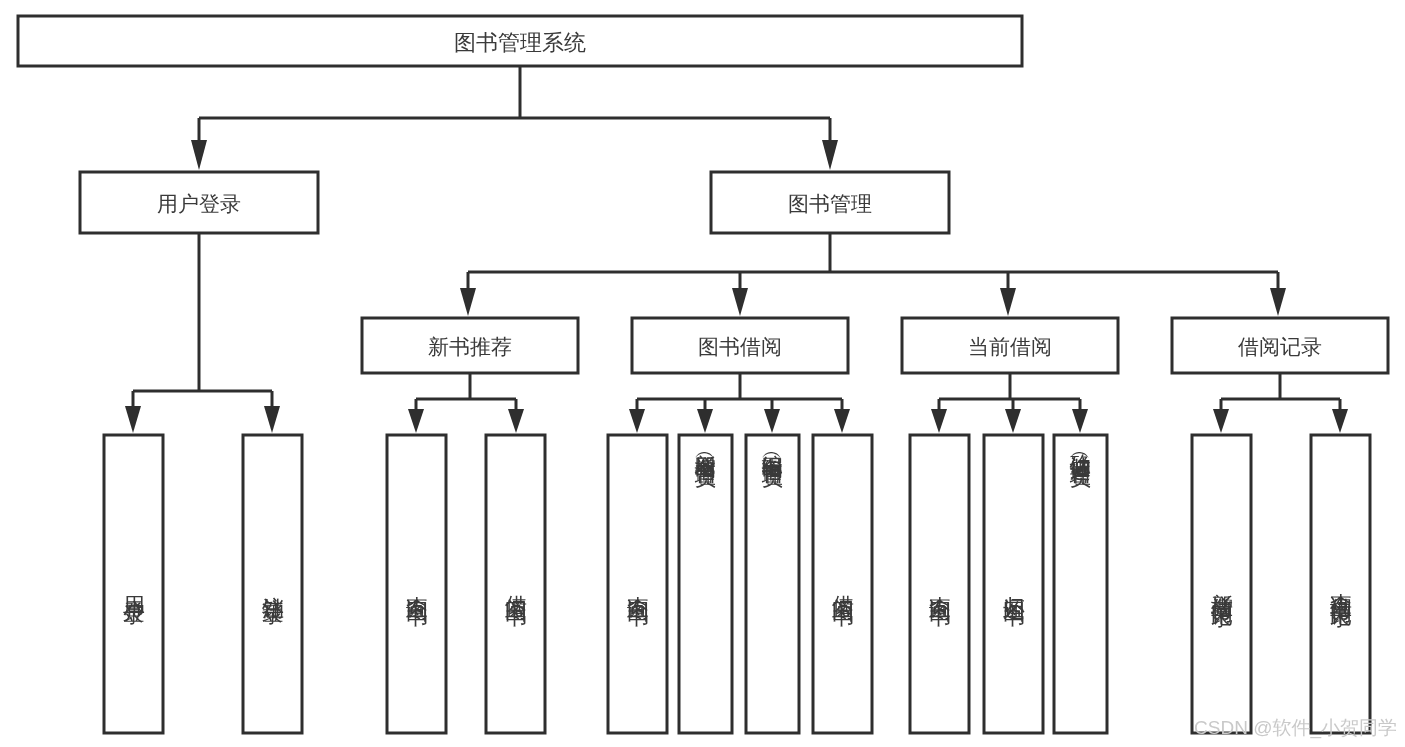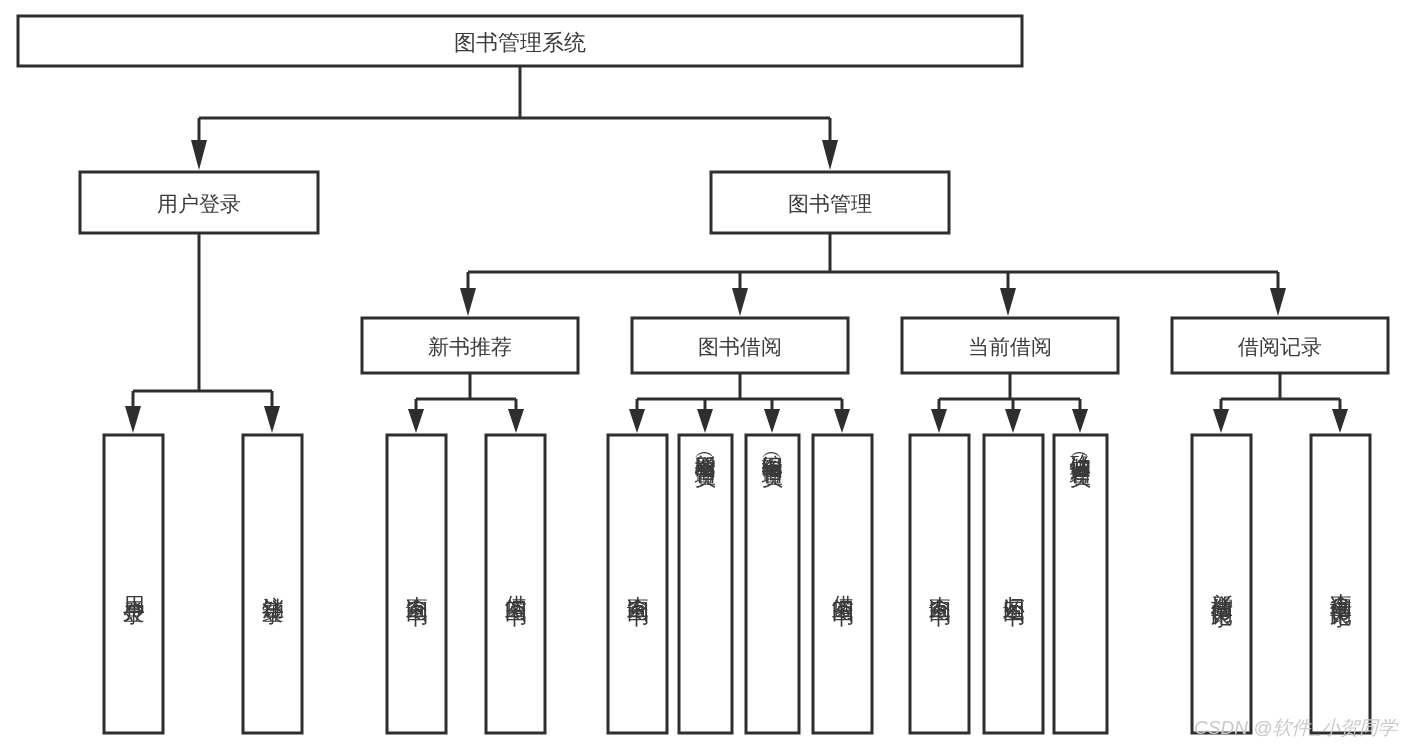--- a/index.html
+++ b/index.html
@@ -73,21 +73,20 @@
   }
   .watermark {
     position: absolute;
     right: 8px;
     bottom: 6px;
     font-family: "Liberation Sans", "DejaVu Sans", sans-serif;
     font-size: 19px;
     color: #c9c9c9;
     white-space: nowrap;
     user-select: none;
-    font-style: italic;
   }
 </style>
 </head>
 <body>
 
 <div id="stage">
 
   <svg id="diagram" viewBox="0 0 1405 747">
 
     <g>

